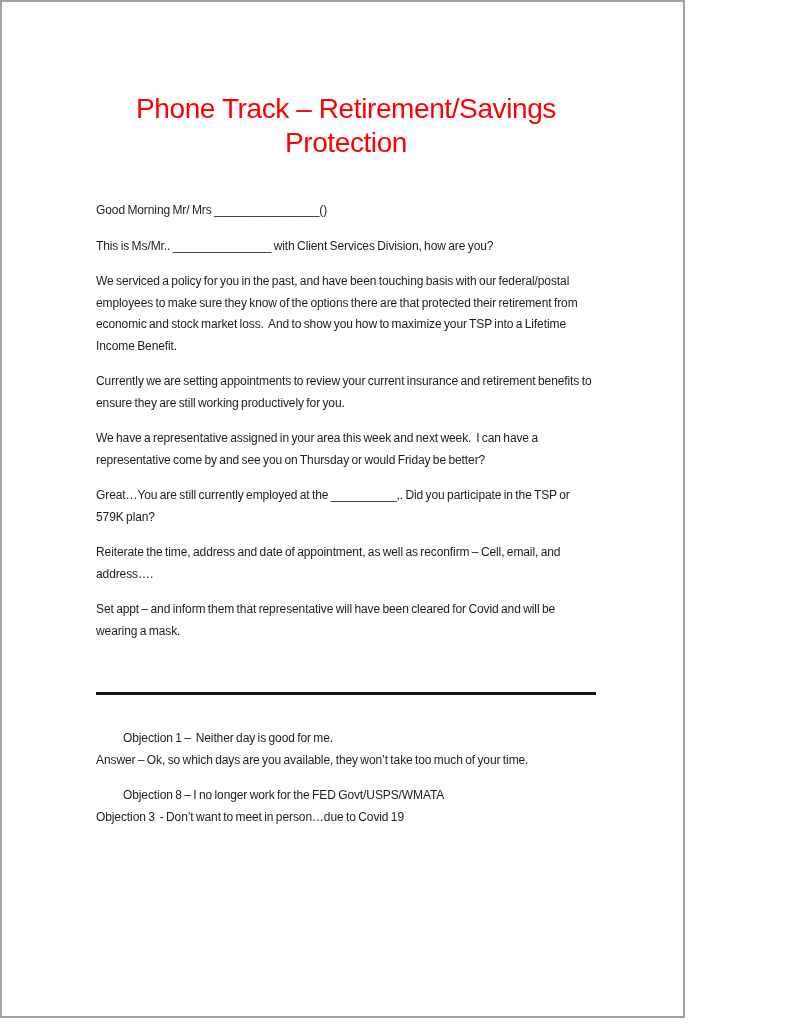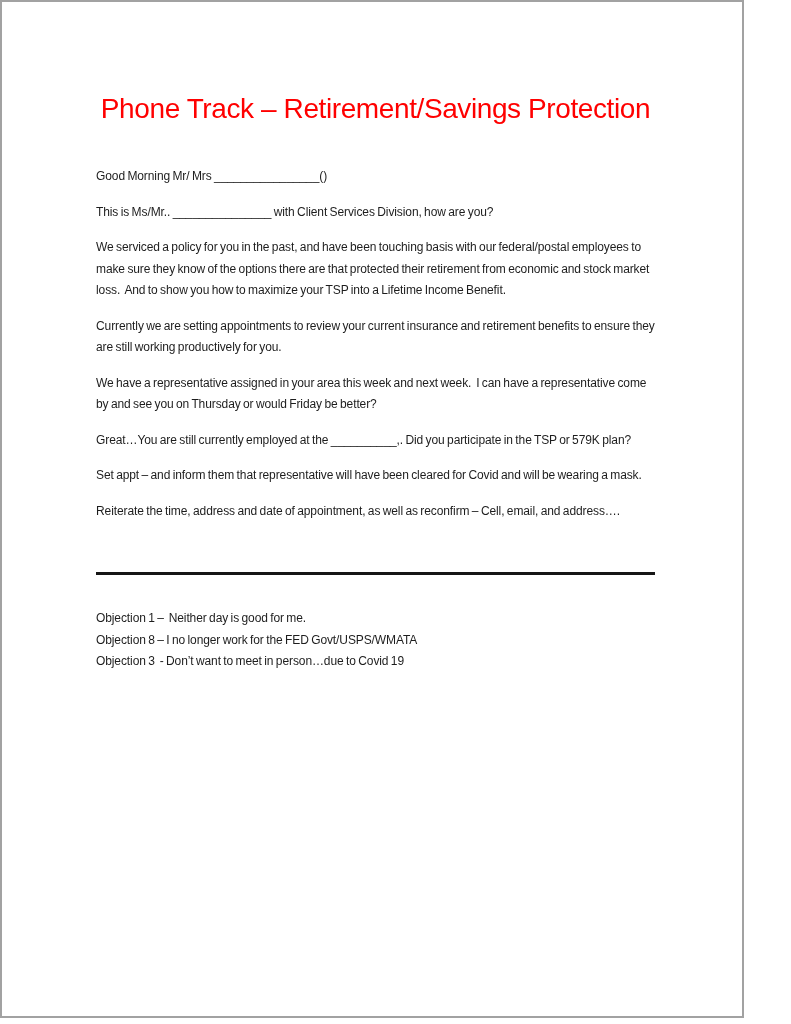--- a/index.html
+++ b/index.html
@@ -8,21 +8,21 @@
     background: #ffffff;
   }
   body {
     width: 791px;
     height: 1024px;
     font-family: "Liberation Sans", sans-serif;
     -webkit-font-smoothing: antialiased;
   }
   .page {
     box-sizing: border-box;
-    width: 744px;
+    width: 685px;
     height: 1018px;
     border: 2px solid #a2a2a2;
     background: #ffffff;
     overflow: hidden;
   }
   .content {
     box-sizing: border-box;
     padding: 58px 87px 0 94px;
   }
   .title {
@@ -38,20 +38,21 @@
     margin: 0 0 14px 0;
     font-size: 12px;
     line-height: 21.5px;
     letter-spacing: -0.1px;
     word-spacing: -0.8px;
     color: #1d1d1d;
     white-space: pre-wrap;
   }
   .line.no-gap {
     margin-bottom: 0;
+    margin-left: 27px;
   }
   .divider {
     margin: 50px 0 33px 0;
     border: 0;
     border-top: 3px solid #161616;
     width: 100%;
   }
   .objection-block {
     margin: 0;
   }
@@ -70,28 +71,29 @@
 
 
     <p class="line">We serviced a policy for you in the past, and have been touching basis with our federal/postal employees to make sure they know of the options there are that protected their retirement from economic and stock market loss.  And to show you how to maximize your TSP into a Lifetime Income Benefit.</p>
 
     <p class="line">Currently we are setting appointments to review your current insurance and retirement benefits to ensure they are still working productively for you.</p>
 
     <p class="line">We have a representative assigned in your area this week and next week.  I can have a representative come by and see you on Thursday or would Friday be better?</p>
 
     <p class="line">Great…You are still currently employed at the __________,. Did you participate in the TSP or 579K plan?</p>
 
+    <p class="line">Reiterate the time, address and date of appointment, as well as reconfirm – Cell, email, and address….</p>
+
     <p class="line">Set appt – and inform them that representative will have been cleared for Covid and will be wearing a mask.</p>
-
-    <p class="line">Reiterate the time, address and date of appointment, as well as reconfirm – Cell, email, and address….</p>
 
     <hr class="divider">
 
     <div class="objection-block">
       <p class="line no-gap">Objection 1 –  Neither day is good for me.</p>
+      <p class="line">Answer – Ok, so which days are you available, they won’t take too much of your time.</p>
     </div>
 
     <div class="objection-block">
       <p class="line no-gap">Objection 8 – I no longer work for the FED Govt/USPS/WMATA</p>
     </div>
 
     <div class="objection-block">
       <p class="line">Objection 3  - Don’t want to meet in person…due to Covid 19</p>
     </div>
 

